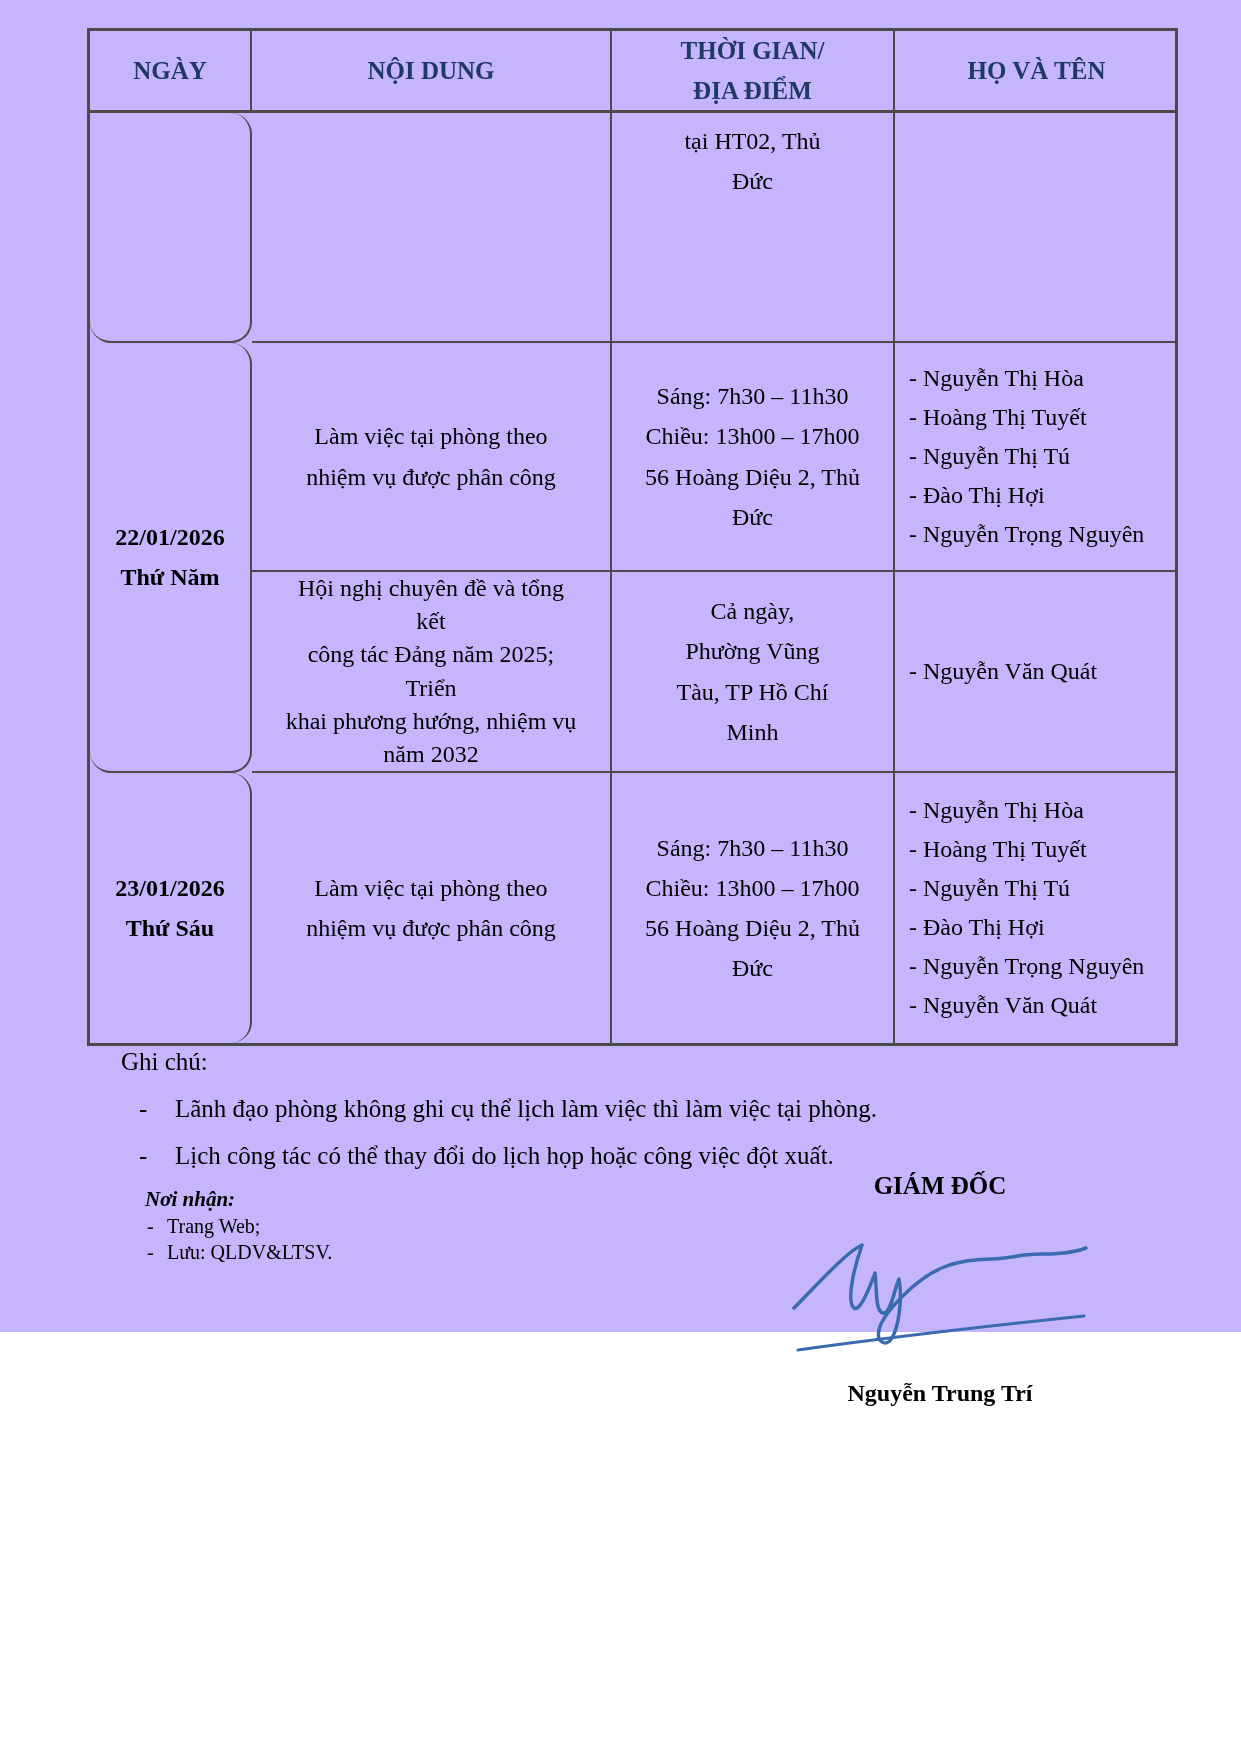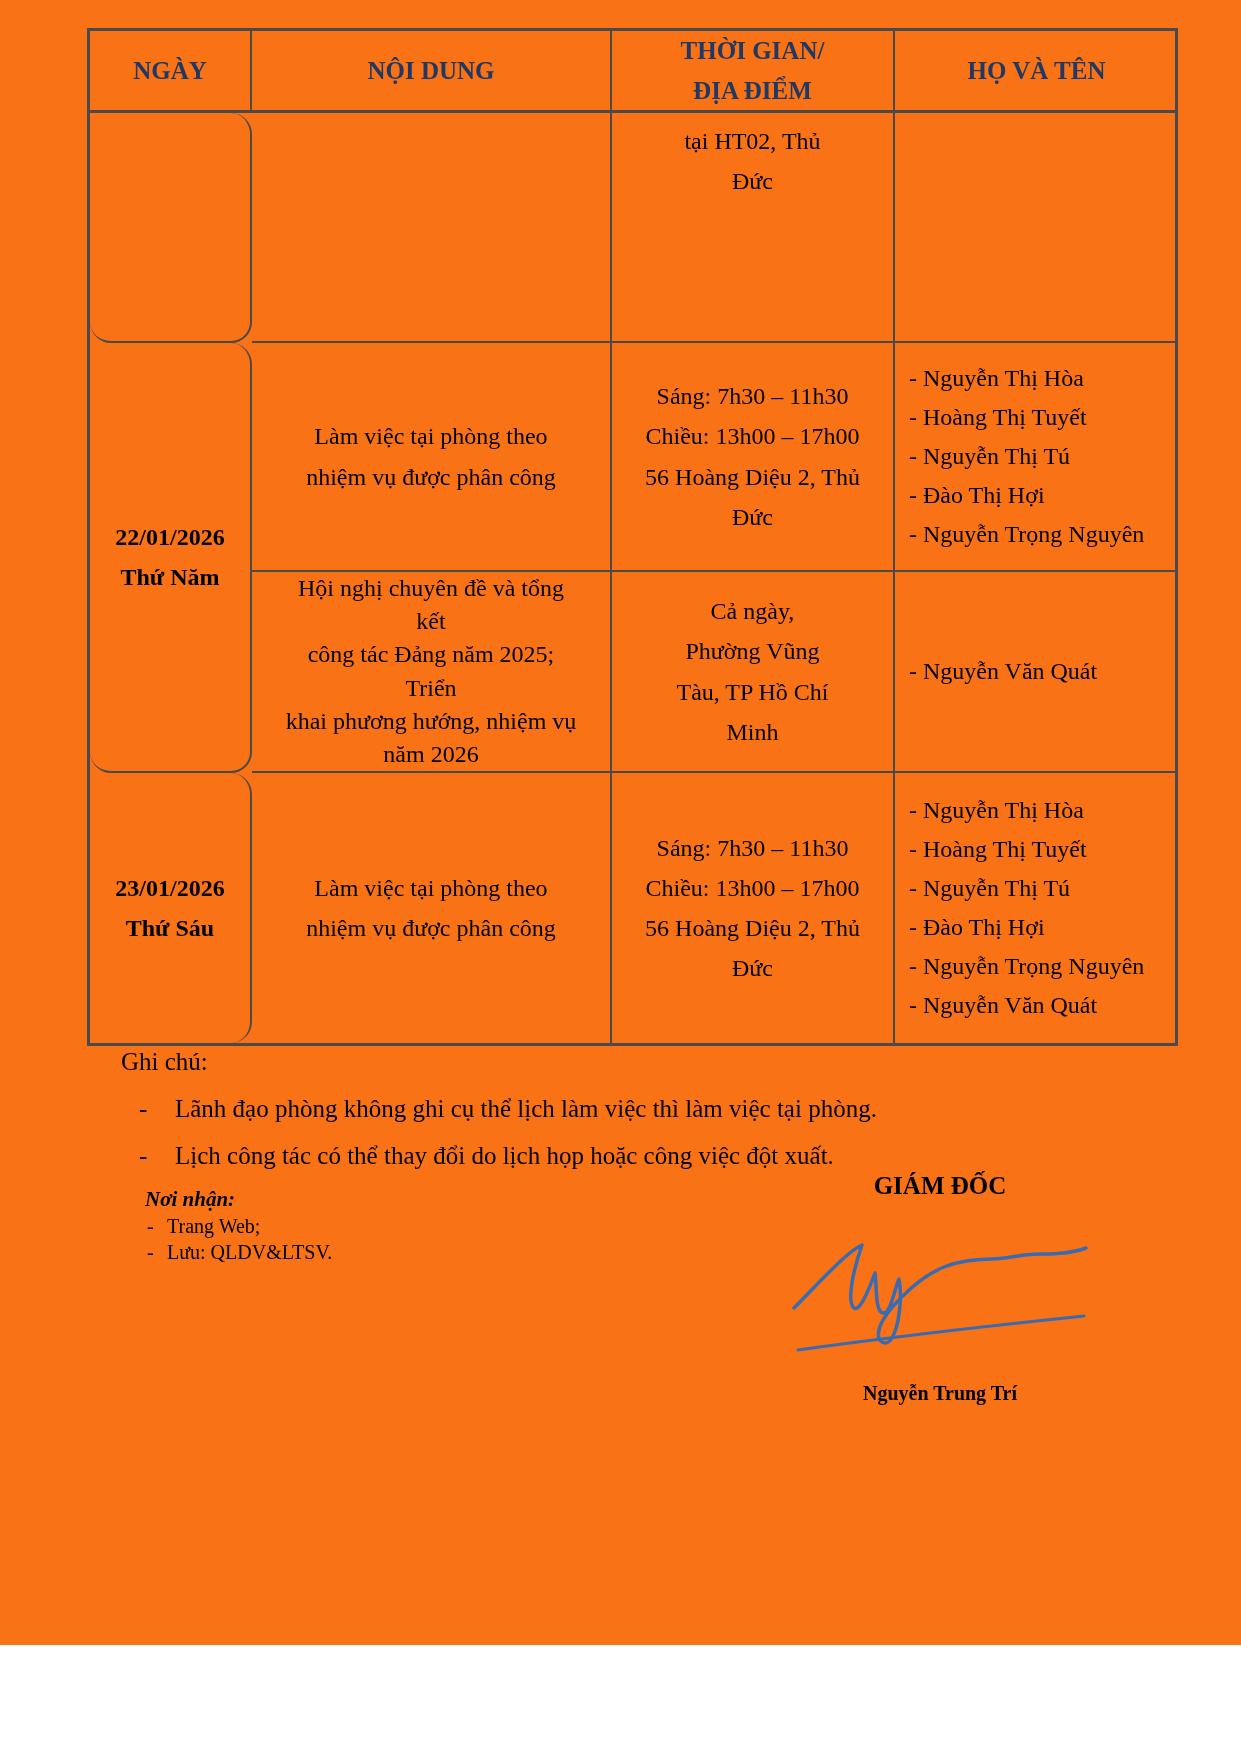--- a/index.html
+++ b/index.html
@@ -3,21 +3,21 @@
 <meta charset="utf-8">
 <style>
   * { margin: 0; padding: 0; box-sizing: border-box; }
   html, body {
     width: 1241px; height: 1755px;
     background: #ffffff;
     font-family: "Liberation Serif", "DejaVu Serif", serif;
     color: #000000;
     overflow: hidden;
   }
-  .page { position: relative; width: 1241px; height: 1645px; background: #f97316; }
+  .page { position: relative; width: 1241px; height: 1332px; background: #c4b5fd; }
 
   
   .sched-table {
     position: absolute; left: 87px; top: 28px; width: 1091px;
     display: grid;
     grid-template-columns: 162px 360px 283px 283px;
     grid-template-rows: 82px 230px 229px 201px 270px;
     border: 3px solid #4a4a4a;
   }
   .cell {
@@ -54,21 +54,21 @@
 
   
   .recipients { position: absolute; left: 145px; top: 1186px; width: 420px; }
   .recipients-heading { font-size: 21px; font-weight: bold; font-style: italic; line-height: 27px; }
   .recipient-item { display: flex; font-size: 20px; line-height: 26px; }
   .recipient-item .dash { width: 22px; flex: 0 0 22px; padding-left: 2px; }
 
   .sign-block { position: absolute; left: 770px; top: 1170px; width: 340px; text-align: center; }
   .sign-title { font-weight: bold; font-size: 25px; line-height: 32px; }
   .sign-svg { display: block; margin: 28px auto 0 auto; }
-  .sign-name { font-weight: bold; font-size: 20px; line-height: 30px; margin-top: 24px; }
+  .sign-name { font-weight: bold; font-size: 24px; line-height: 30px; margin-top: 24px; }
 </style>
 </head>
 <body>
 
 <div class="page">
 
   <div class="sched-table">
 
     <div class="cell header">NGÀY</div>
     <div class="cell header">NỘI DUNG</div>
@@ -94,21 +94,21 @@
 - Hoàng Thị Tuyết
 - Nguyễn Thị Tú
 - Đào Thị Hợi
 - Nguyễn Trọng Nguyên</div>
 
     <div class="cell tight">Hội nghị chuyên đề và tổng
 kết
 công tác Đảng năm 2025;
 Triển
 khai phương hướng, nhiệm vụ
-năm 2026</div>
+năm 2032</div>
     <div class="cell">Cả ngày,
 Phường Vũng
 Tàu, TP Hồ Chí
 Minh</div>
     <div class="cell names last-col">- Nguyễn Văn Quát</div>
 
     <div class="cell date last-row">23/01/2026
 Thứ Sáu</div>
     <div class="cell last-row">Làm việc tại phòng theo
 nhiệm vụ được phân công</div>

